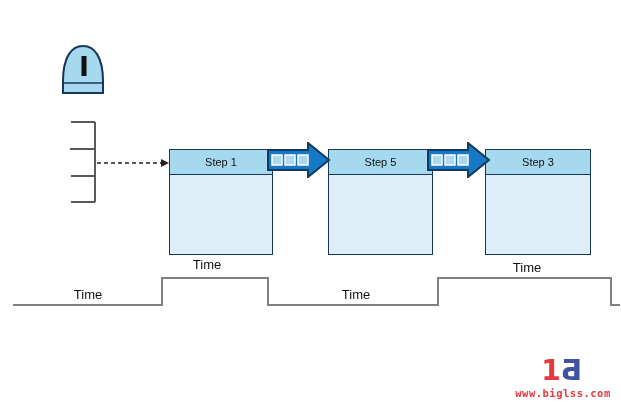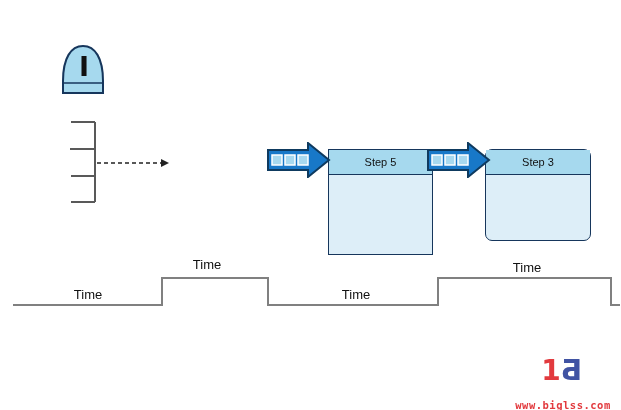--- a/index.html
+++ b/index.html
@@ -41,21 +41,21 @@
   
   .logo-block{position:absolute;left:505px;top:357px;width:116px;text-align:center;}
   .logo-row{display:flex;align-items:flex-end;justify-content:center;line-height:1;}
   .logo-mark-red{color:var(--logo-red,#e23a3e);font-weight:bold;font-size:28px;
     font-family:"DejaVu Sans",sans-serif;}
   .logo-mark-blue{color:var(--logo-blue,#4053a3);font-weight:bold;font-size:28px;
     font-family:"DejaVu Sans",sans-serif;margin-right:3px;}
   .logo-brand{color:var(--logo-blue,#4053a3);font-weight:bold;font-size:22px;
     letter-spacing:1px;padding-bottom:1px;}
   .logo-url{color:var(--logo-red,#e23a3e);font-weight:bold;font-size:10.5px;
-    font-family:"DejaVu Sans Mono",monospace;letter-spacing:0.5px;margin-top:14px;}
+    font-family:"DejaVu Sans Mono",monospace;letter-spacing:0.5px;margin-top:2px;}
 </style>
 </head>
 <body>
 
 <div class="canvas">
 
   <svg class="abs" style="left:59px;top:43px;" width="48" height="52" viewBox="0 0 48 52">
     <path class="dome-shape" d="M4 50 L4 38 C4 15 12 3 24 3 C36 3 44 15 44 38 L44 50 Z"></path>
     <line class="dome-band" x1="4" y1="40" x2="44" y2="40"></line>
     <text class="inv-glyph" x="20" y="33">I</text>
@@ -67,26 +67,31 @@
     <path class="comb-line" d="M1 29 L26 29"></path>
     <path class="comb-line" d="M2 56 L26 56"></path>
     <path class="comb-line" d="M2 82 L26 82"></path>
   </svg>
 
   <svg class="abs" style="left:96px;top:156px;" width="74" height="14" viewBox="0 0 74 14">
     <line class="dash-line" x1="1" y1="7" x2="66" y2="7"></line>
     <polygon class="dash-head" points="65,3 73,7 65,11"></polygon>
   </svg>
 
+  <div class="process-box" style="left:169px;top:149px;width:104px;height:106px;">
+    <div class="process-header">
+      <span>Step 1</span>
+    </div>
+  </div>
   <div class="process-box" style="left:328px;top:149px;width:105px;height:106px;">
     <div class="process-header">
       <span>Step 5</span>
     </div>
   </div>
-  <div class="process-box" style="left:485px;top:149px;width:106px;height:92px;border-radius:7px;">
+  <div class="process-box" style="left:485px;top:149px;width:106px;height:106px;">
     <div class="process-header">
       <span>Step 3</span>
     </div>
   </div>
 
   <svg class="abs" style="left:267px;top:142px;" width="64" height="36" viewBox="0 0 64 36">
     <path class="push-body" d="M1 8 L41 8 L41 1 L62 18 L41 35 L41 28 L1 28 Z"></path>
     <rect class="push-square" x="5" y="13" width="10" height="10"></rect>
     <rect class="push-square" x="18" y="13" width="10" height="10"></rect>
     <rect class="push-square" x="31" y="13" width="10" height="10"></rect>

